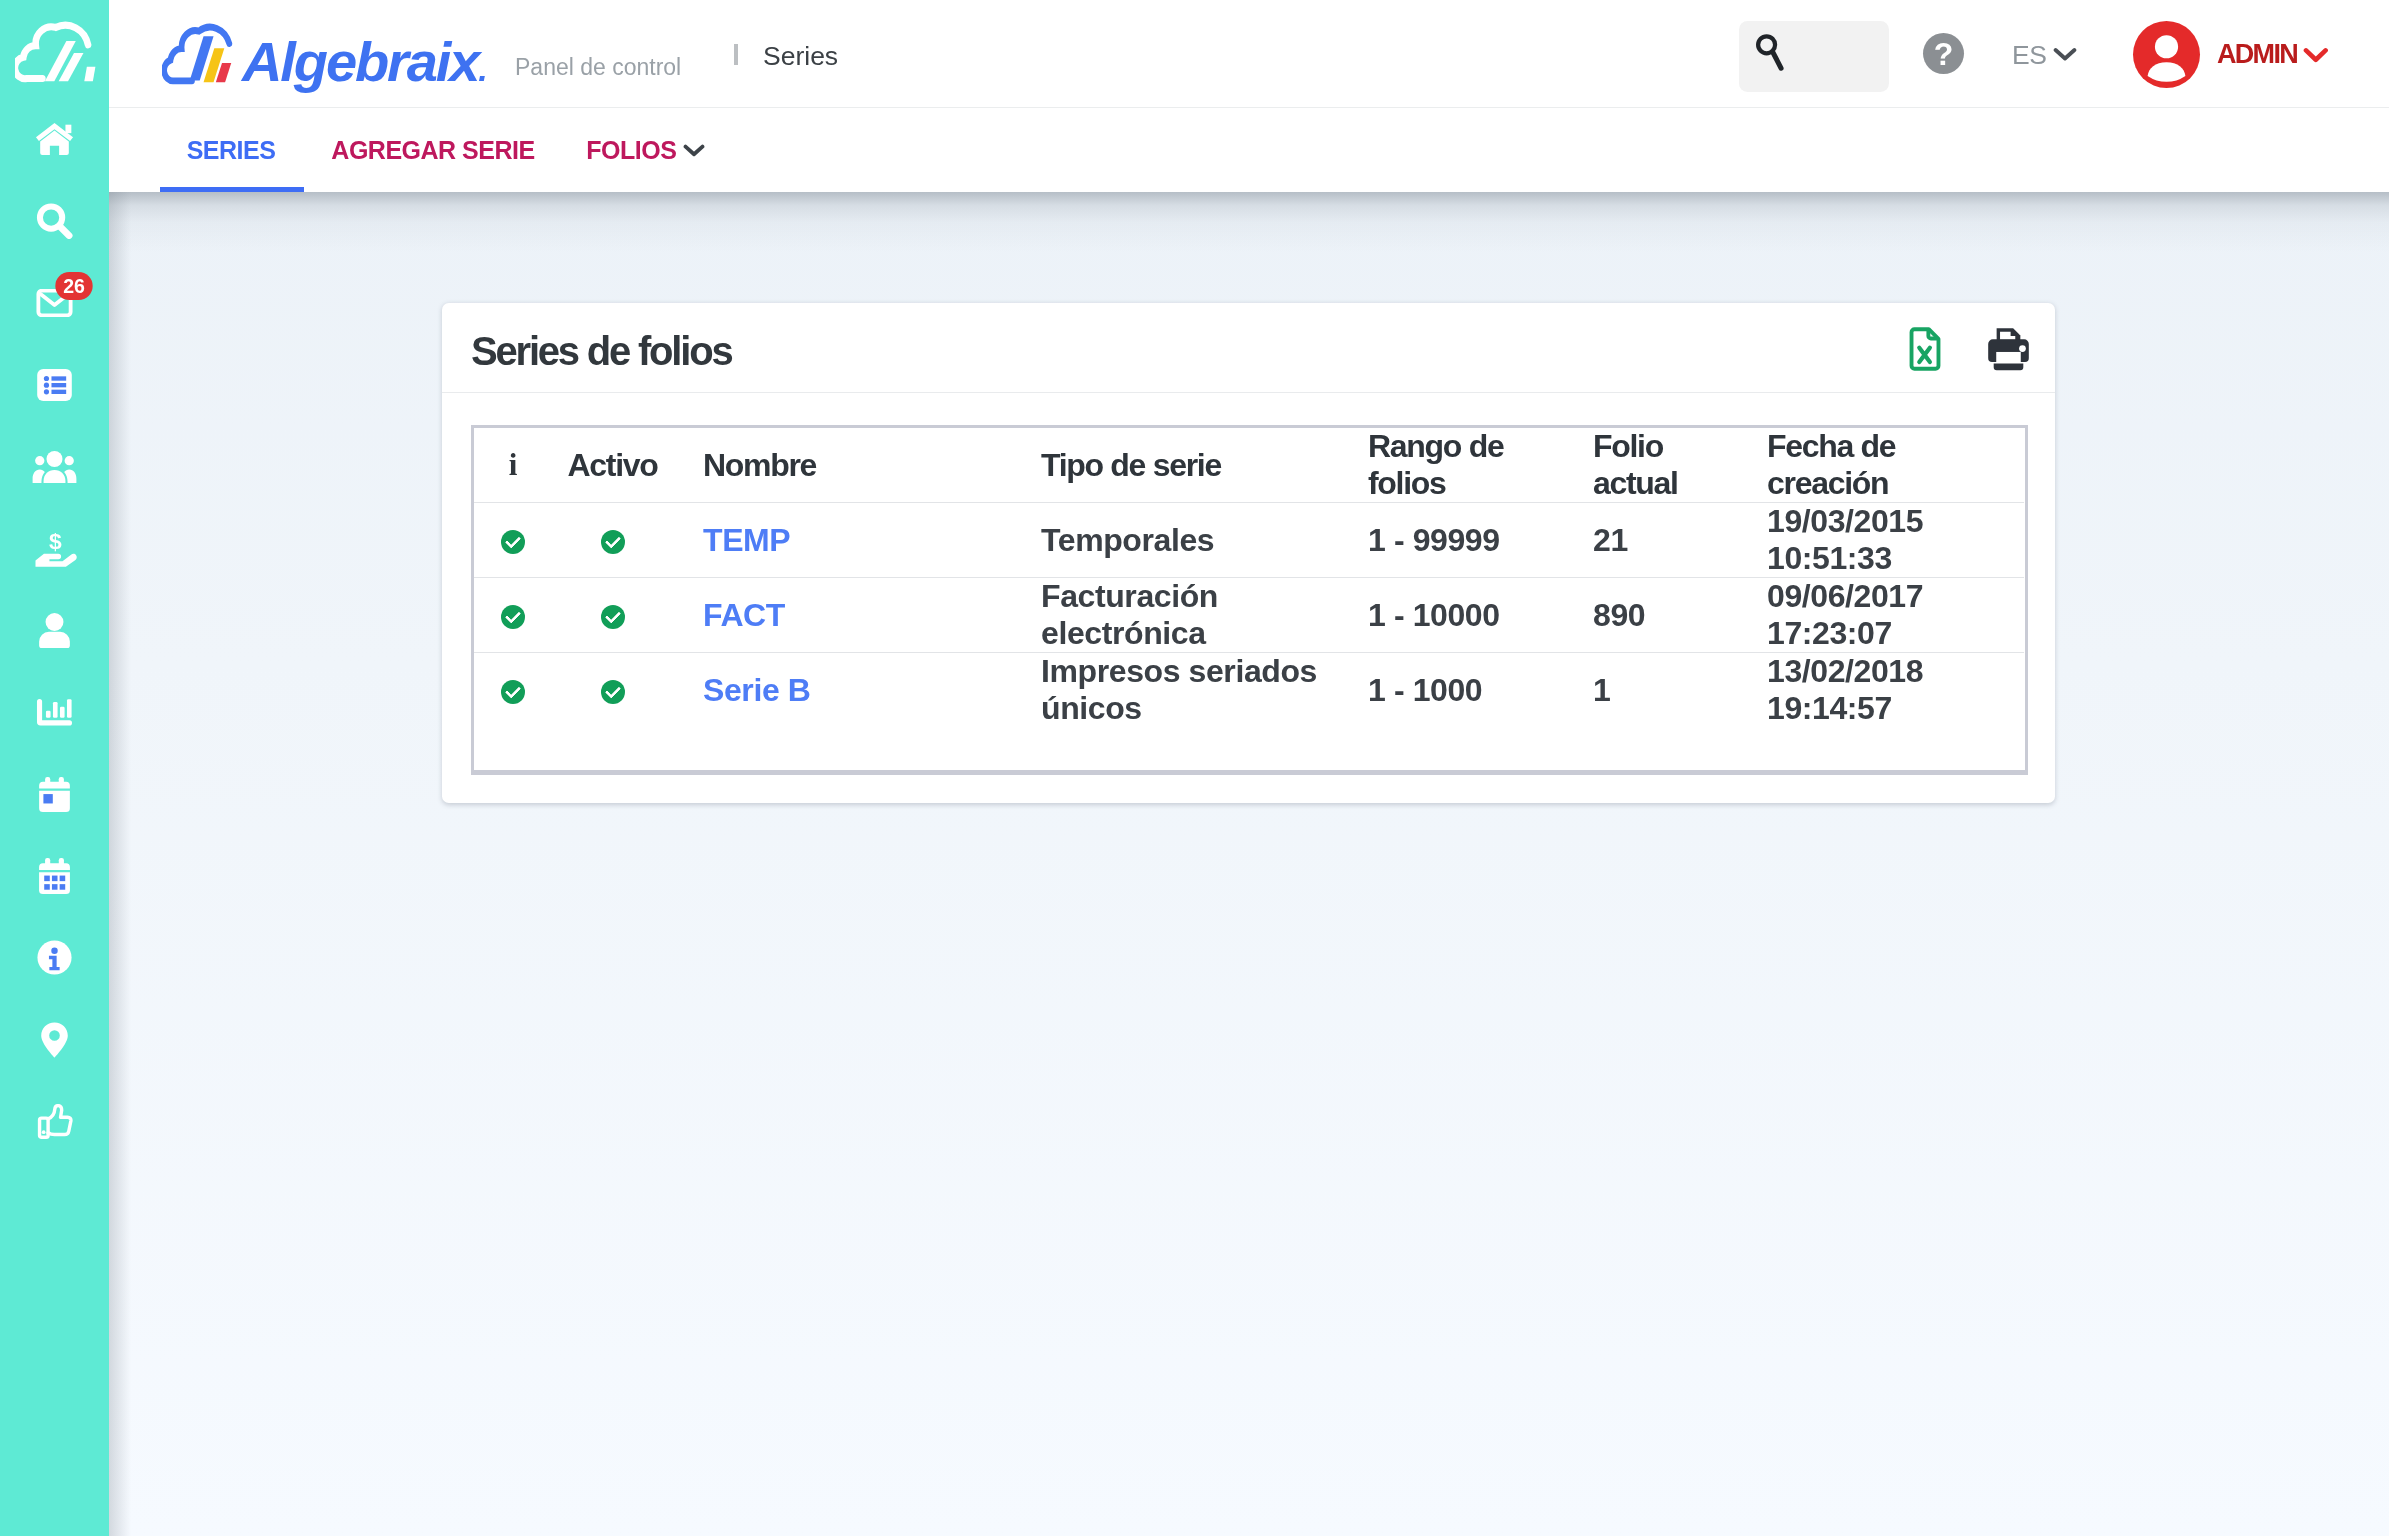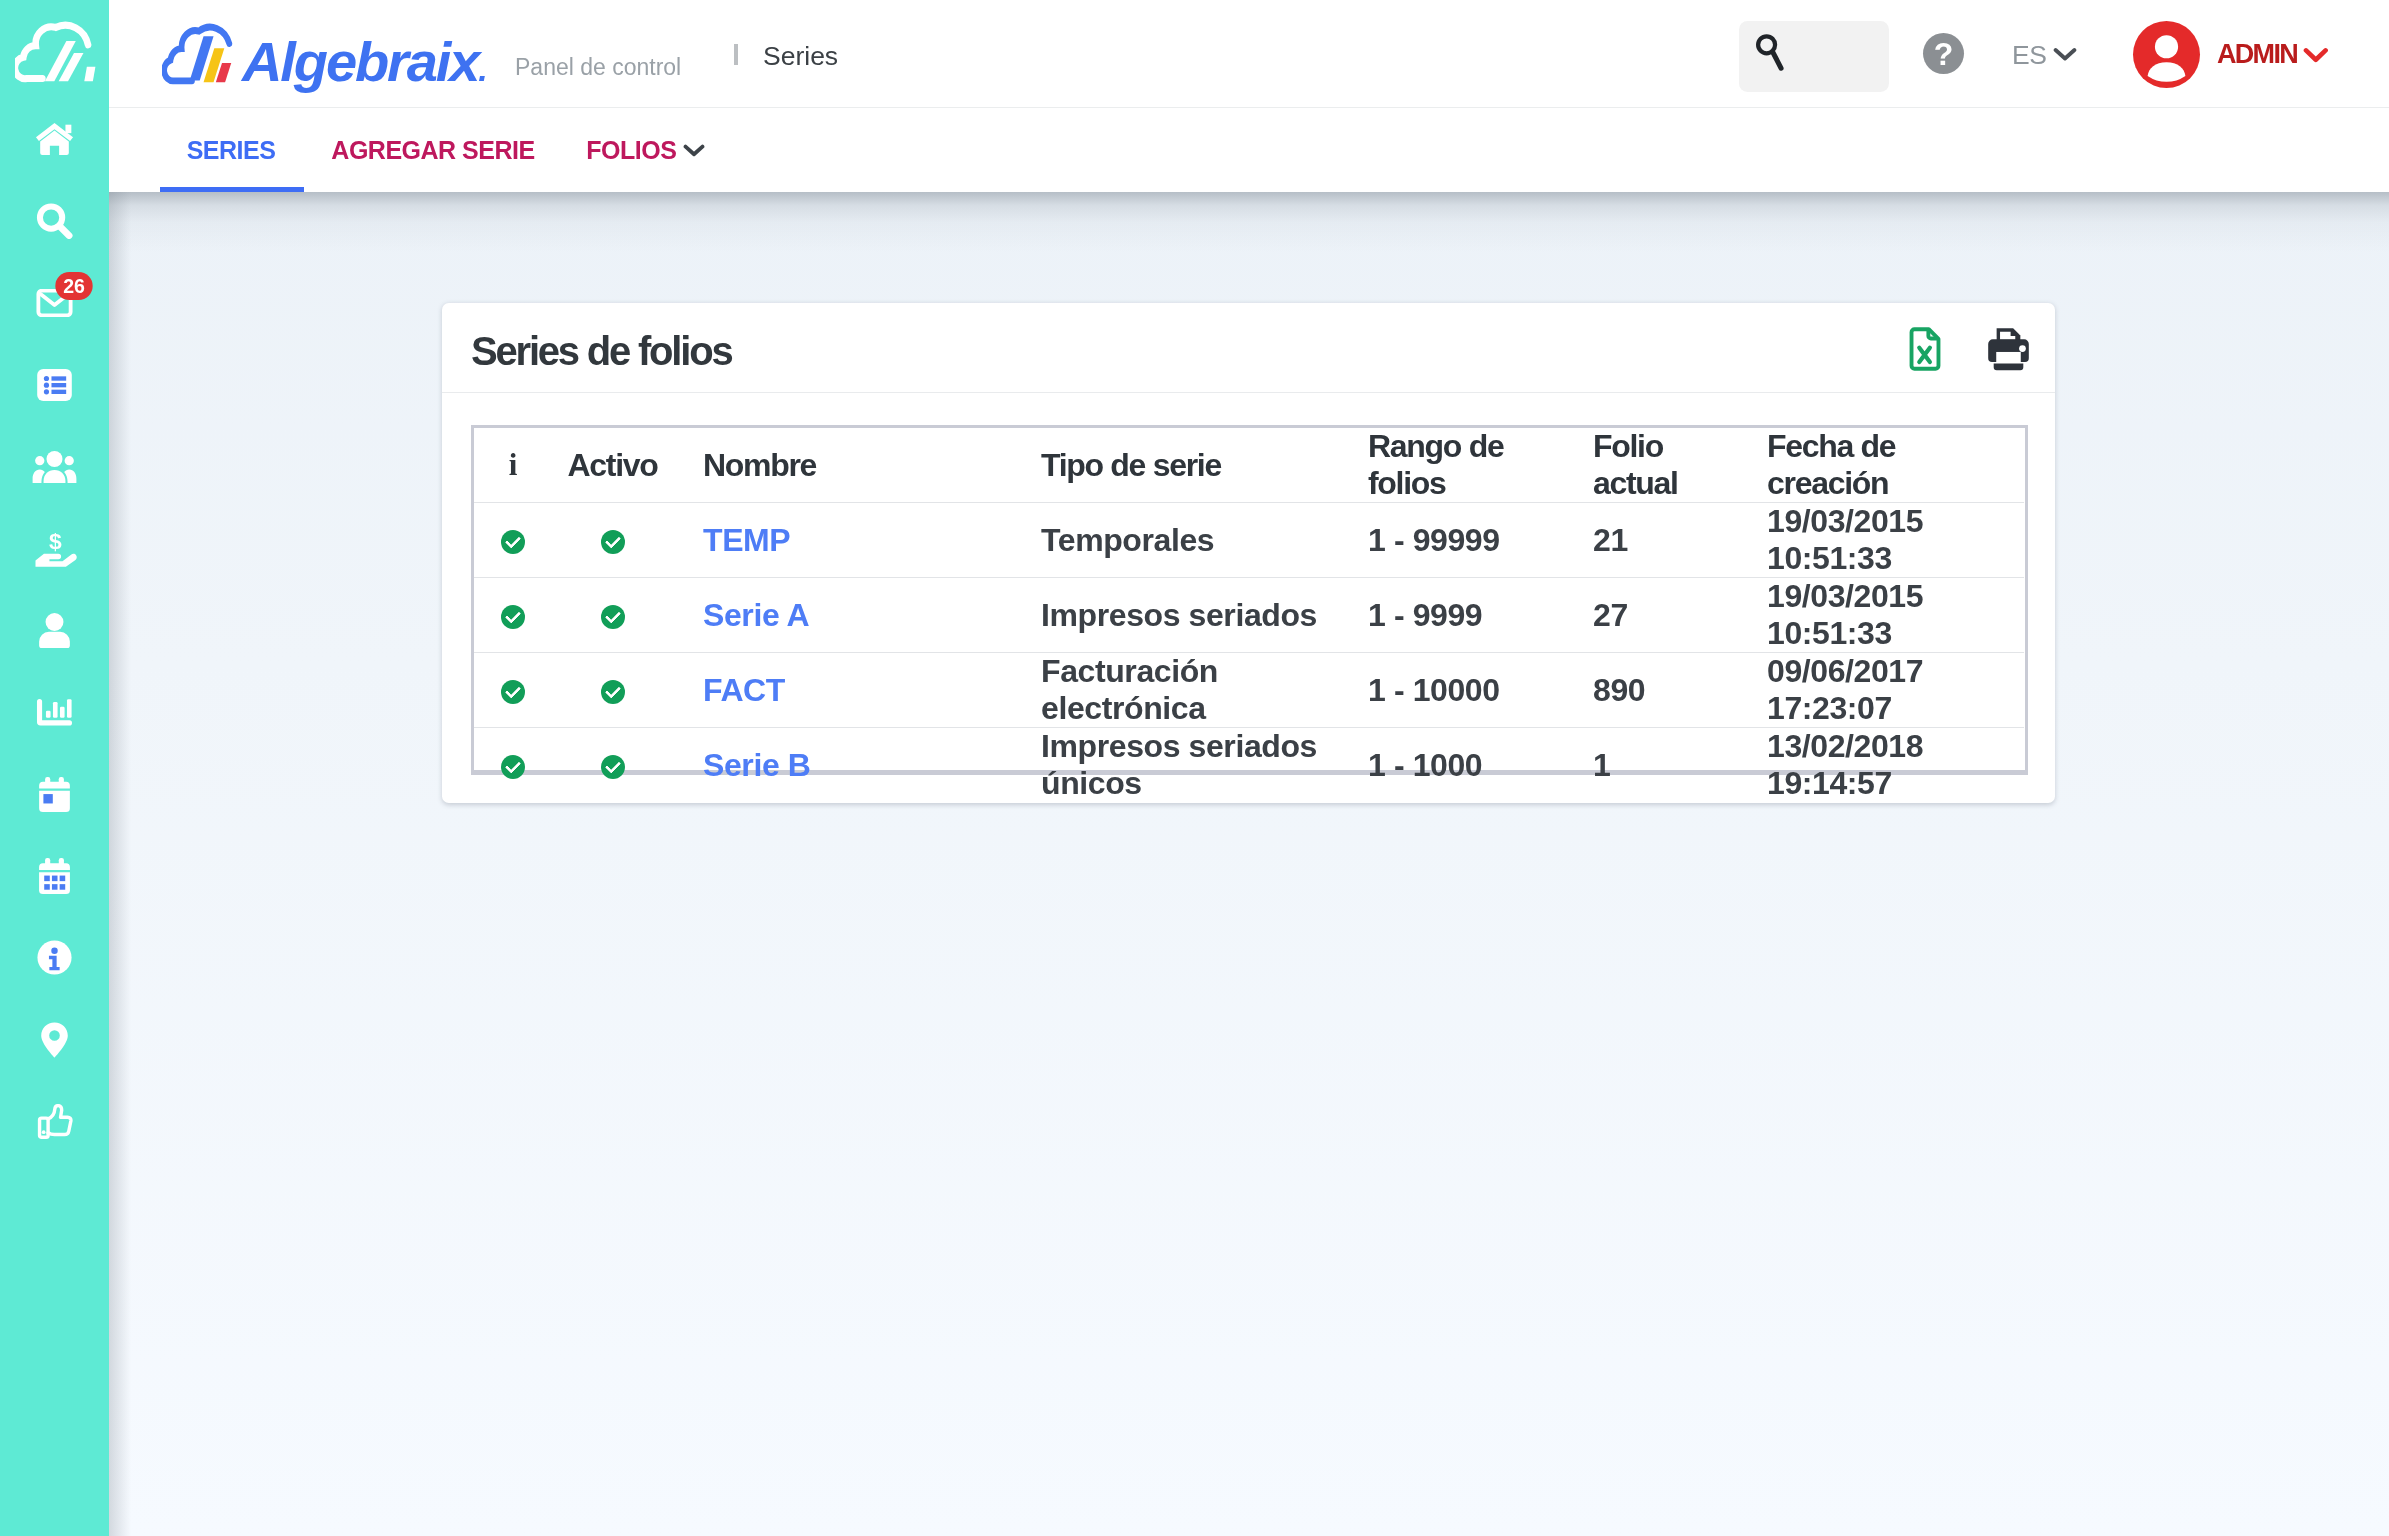--- a/index.html
+++ b/index.html
@@ -227,29 +227,20 @@
     <td class="c2"><span class="chk"></span></td>
     <td class="c3"><span class="lnk">TEMP</span></td>
     <td class="c4">Temporales</td>
     <td class="c5">1 - 99999</td>
     <td class="c6">21</td>
     <td class="c7">19/03/2015 10:51:33</td>
   </tr>
   <tr>
     <td class="c1"><span class="chk"></span></td>
     <td class="c2"><span class="chk"></span></td>
-    <td class="c3"><span class="lnk">Serie A</span></td>
-    <td class="c4">Impresos seriados</td>
-    <td class="c5">1 - 9999</td>
-    <td class="c6">27</td>
-    <td class="c7">19/03/2015 10:51:33</td>
-  </tr>
-  <tr>
-    <td class="c1"><span class="chk"></span></td>
-    <td class="c2"><span class="chk"></span></td>
     <td class="c3"><span class="lnk">FACT</span></td>
     <td class="c4">Facturación electrónica</td>
     <td class="c5">1 - 10000</td>
     <td class="c6">890</td>
     <td class="c7">09/06/2017 17:23:07</td>
   </tr>
   <tr>
     <td class="c1"><span class="chk"></span></td>
     <td class="c2"><span class="chk"></span></td>
     <td class="c3"><span class="lnk">Serie B</span></td>

